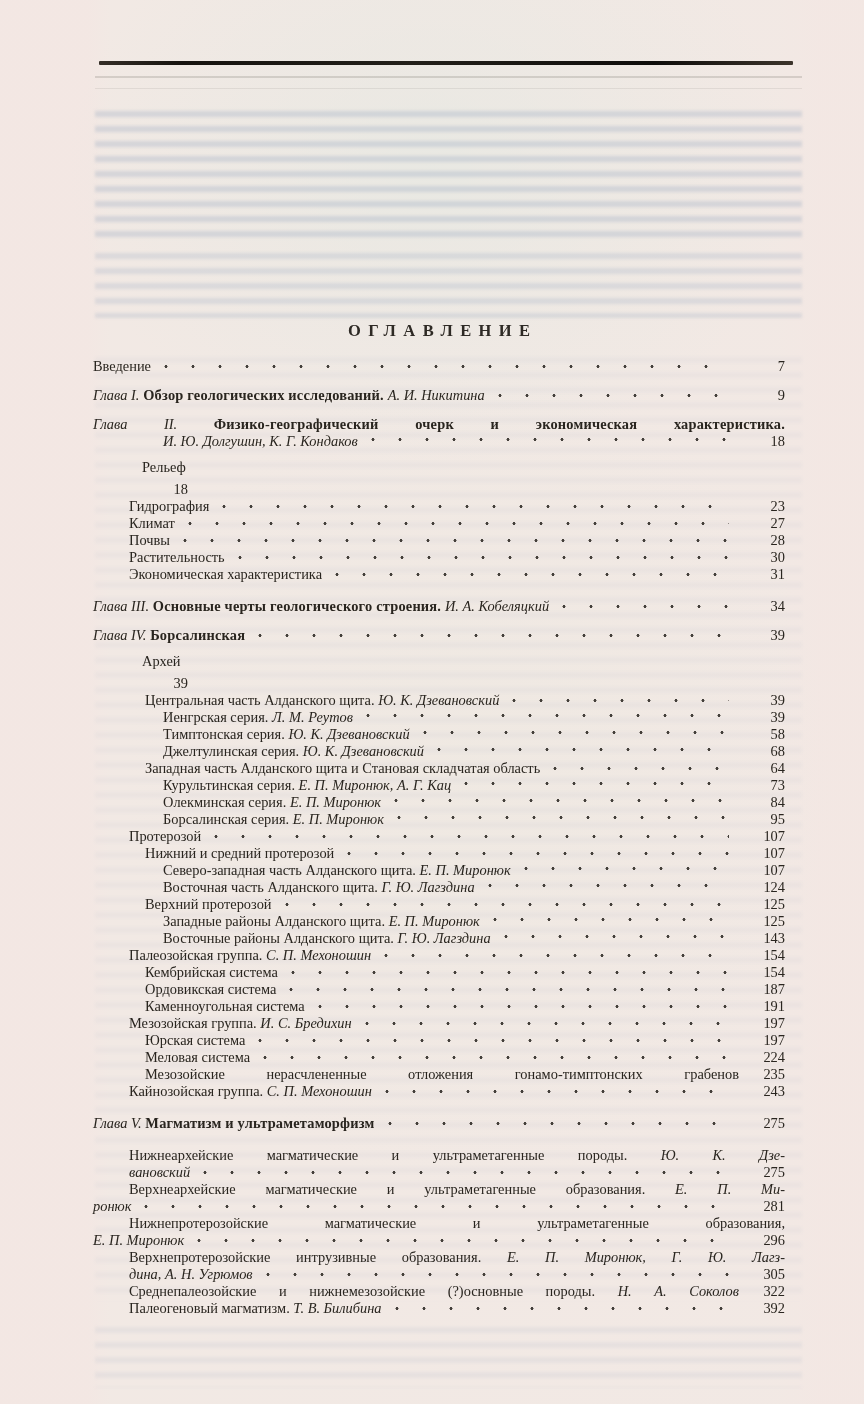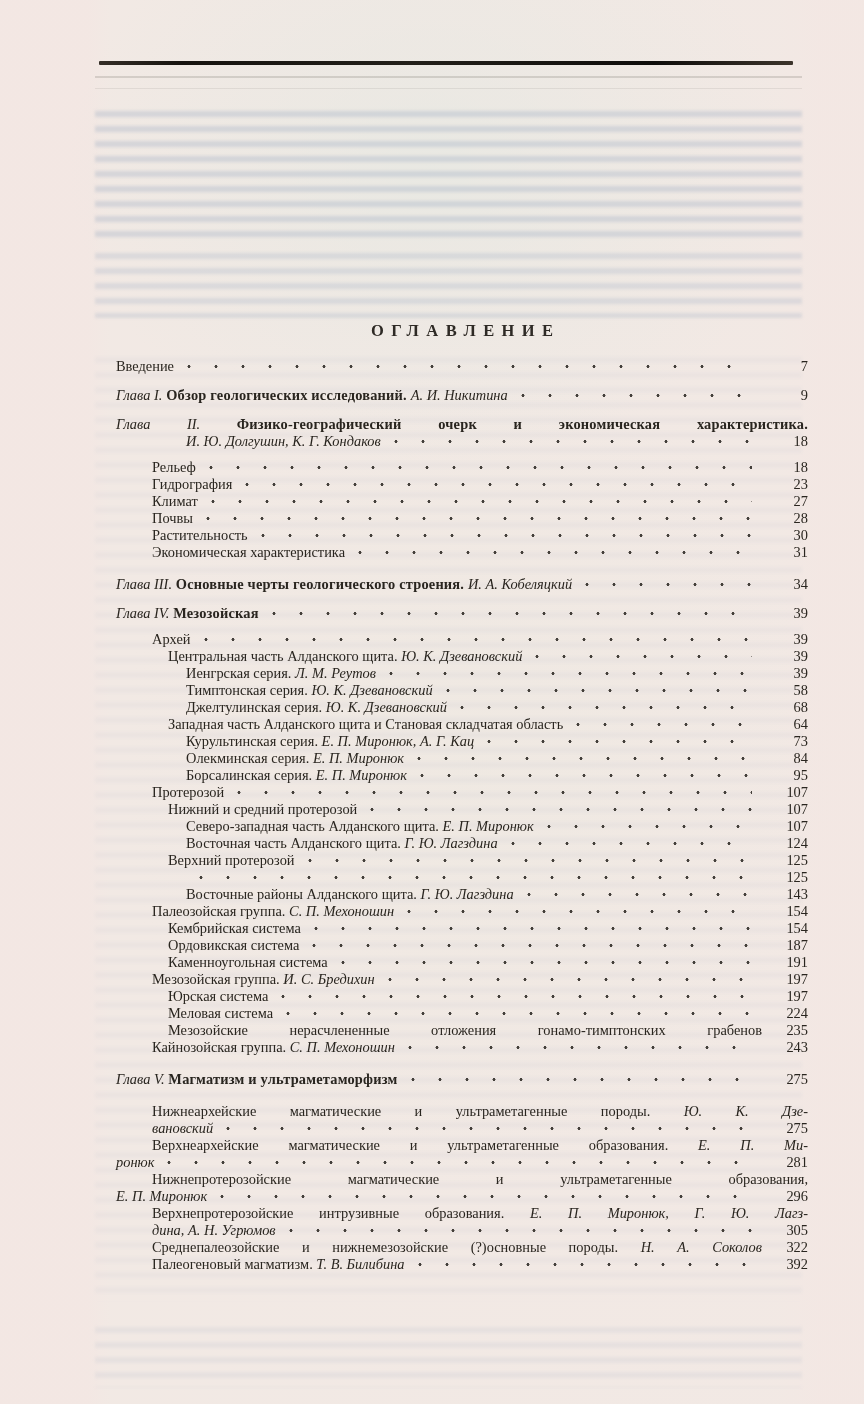--- a/index.html
+++ b/index.html
@@ -38,38 +38,38 @@
       rgba(148,166,190,0.30) 6px, rgba(148,166,190,0.30) 10px,
       rgba(152,170,192,0) 12px, rgba(152,170,192,0) 15px);
     filter:blur(1.4px);
   }
   .bleed-top1{top:106px;height:133px;}
   .bleed-top2{top:248px;height:70px;opacity:.8;}
   .bleed-mid{top:352px;height:950px;opacity:.22;}
   .bleed-bottom{top:1322px;height:66px;opacity:.4;}
   
   .toc{
-    position:absolute;left:116px;top:322px;width:692px;z-index:2;
+    position:absolute;left:93px;top:322px;width:692px;z-index:2;
     font-size:14.4px;line-height:17px;
   }
   .toc-title{
     margin:0 0 19px 0;text-align:center;
     font-size:16.5px;font-weight:600;letter-spacing:0.45em;text-indent:0.45em;
     color:#2e2a25;
   }
   .row{display:flex;align-items:baseline;}
   .row .txt{white-space:nowrap;}
   .row.justify .txt{white-space:normal;flex:1 1 auto;text-align:justify;text-align-last:justify;}
-  .gap-sm{margin-top:9px;}
+  .gap-sm{margin-top:9px;flex-direction:column;}
   .gap-md{margin-top:12px;font-family:Liberation Serif, serif;}
   .gap-lg{margin-top:15px;}
   .ind0{padding-left:0;}
   .ind1{padding-left:36px;}
   .ind2{padding-left:52px;}
-  .ind3{padding-left:70px;}
+  .ind3{padding-left:70px;align-items:center;}
   .s-r{font-style:normal;font-weight:400;}
   .s-b{font-style:normal;font-weight:700;letter-spacing:0.2px;}
   .s-i{font-style:italic;font-weight:400;}
   .leader{
     flex:1 1 auto;height:5px;margin:0 10px 0 13px;transform:translateY(-2px);
     background-image:radial-gradient(circle at 2px 2.5px, rgba(44,40,35,0.88) 1.25px, rgba(44,40,35,0) 1.8px);
     background-size:27px 5px;background-repeat:repeat-x;background-position:0 0;
   }
   .pg{flex:0 0 auto;min-width:46px;text-align:right;font-variant-numeric:lining-nums;}
 </style>
@@ -137,21 +137,21 @@
         <span class="txt"><span class="s-r">Экономическая характеристика</span></span>
         <span class="leader"></span>
         <span class="pg">31</span>
       </div>
       <div class="row ind0 gap-lg">
         <span class="txt"><span class="s-i">Глава III.</span><span class="s-b"> Основные черты геологического строения. </span><span class="s-i">И. А. Кобеляцкий</span></span>
         <span class="leader"></span>
         <span class="pg">34</span>
       </div>
       <div class="row ind0 gap-md">
-        <span class="txt"><span class="s-i">Глава IV.</span><span class="s-b"> Мезозойская</span></span>
+        <span class="txt"><span class="s-i">Глава IV.</span><span class="s-b"> Борсалинская</span></span>
         <span class="leader"></span>
         <span class="pg">39</span>
       </div>
       <div class="row ind1 gap-sm">
         <span class="txt"><span class="s-r">Архей</span></span>
         <span class="leader"></span>
         <span class="pg">39</span>
       </div>
       <div class="row ind2">
         <span class="txt"><span class="s-r">Центральная часть Алданского щита. </span><span class="s-i">Ю. К. Дзевановский</span></span>
@@ -212,20 +212,21 @@
         <span class="txt"><span class="s-r">Восточная часть Алданского щита. </span><span class="s-i">Г. Ю. Лагздина</span></span>
         <span class="leader"></span>
         <span class="pg">124</span>
       </div>
       <div class="row ind2">
         <span class="txt"><span class="s-r">Верхний протерозой</span></span>
         <span class="leader"></span>
         <span class="pg">125</span>
       </div>
       <div class="row ind3">
+        <span class="txt"><span class="s-r">Западные районы Алданского щита. </span><span class="s-i">Е. П. Миронюк</span></span>
         <span class="leader"></span>
         <span class="pg">125</span>
       </div>
       <div class="row ind3">
         <span class="txt"><span class="s-r">Восточные районы Алданского щита. </span><span class="s-i">Г. Ю. Лагздина</span></span>
         <span class="leader"></span>
         <span class="pg">143</span>
       </div>
       <div class="row ind1">
         <span class="txt"><span class="s-r">Палеозойская группа. </span><span class="s-i">С. П. Мехоношин</span></span>

